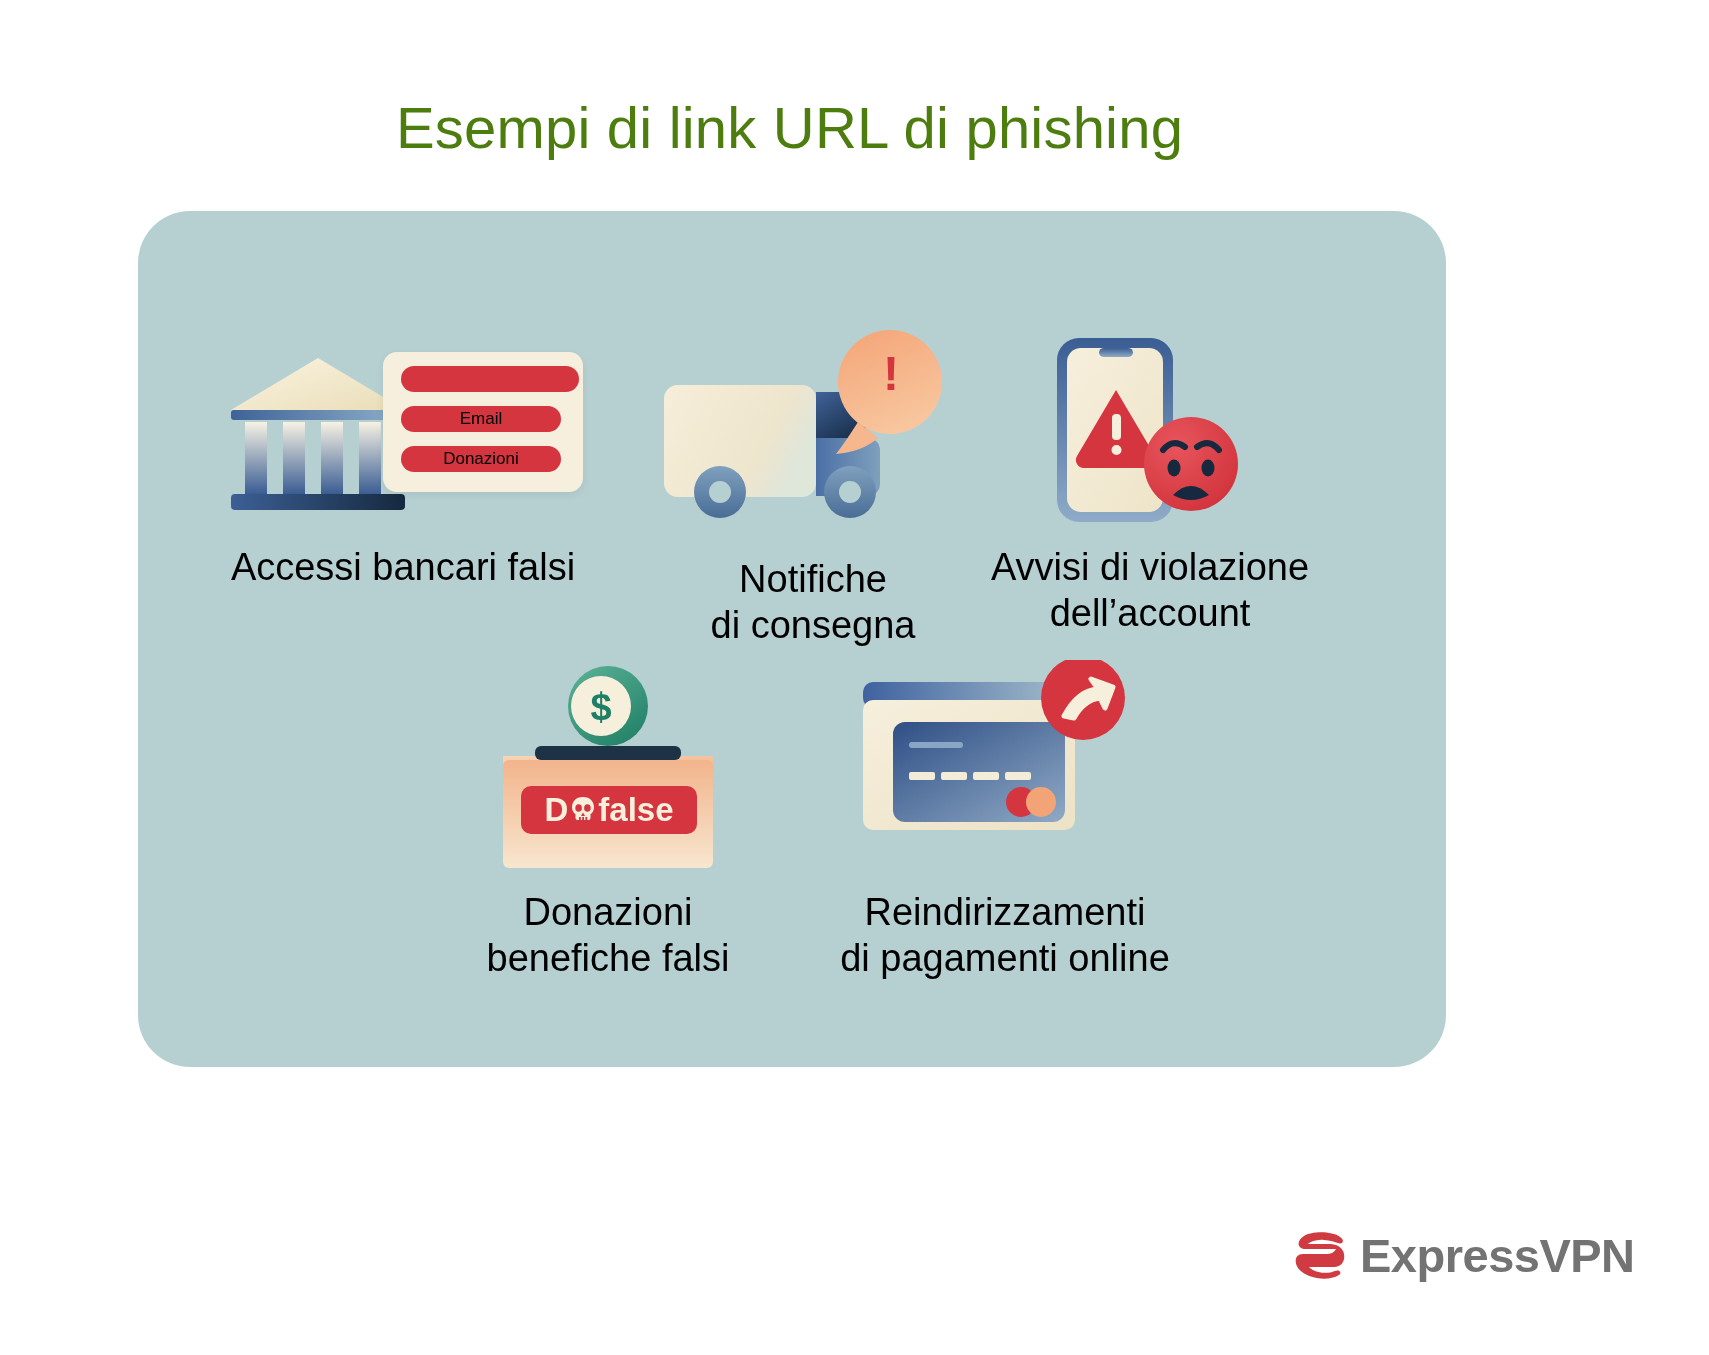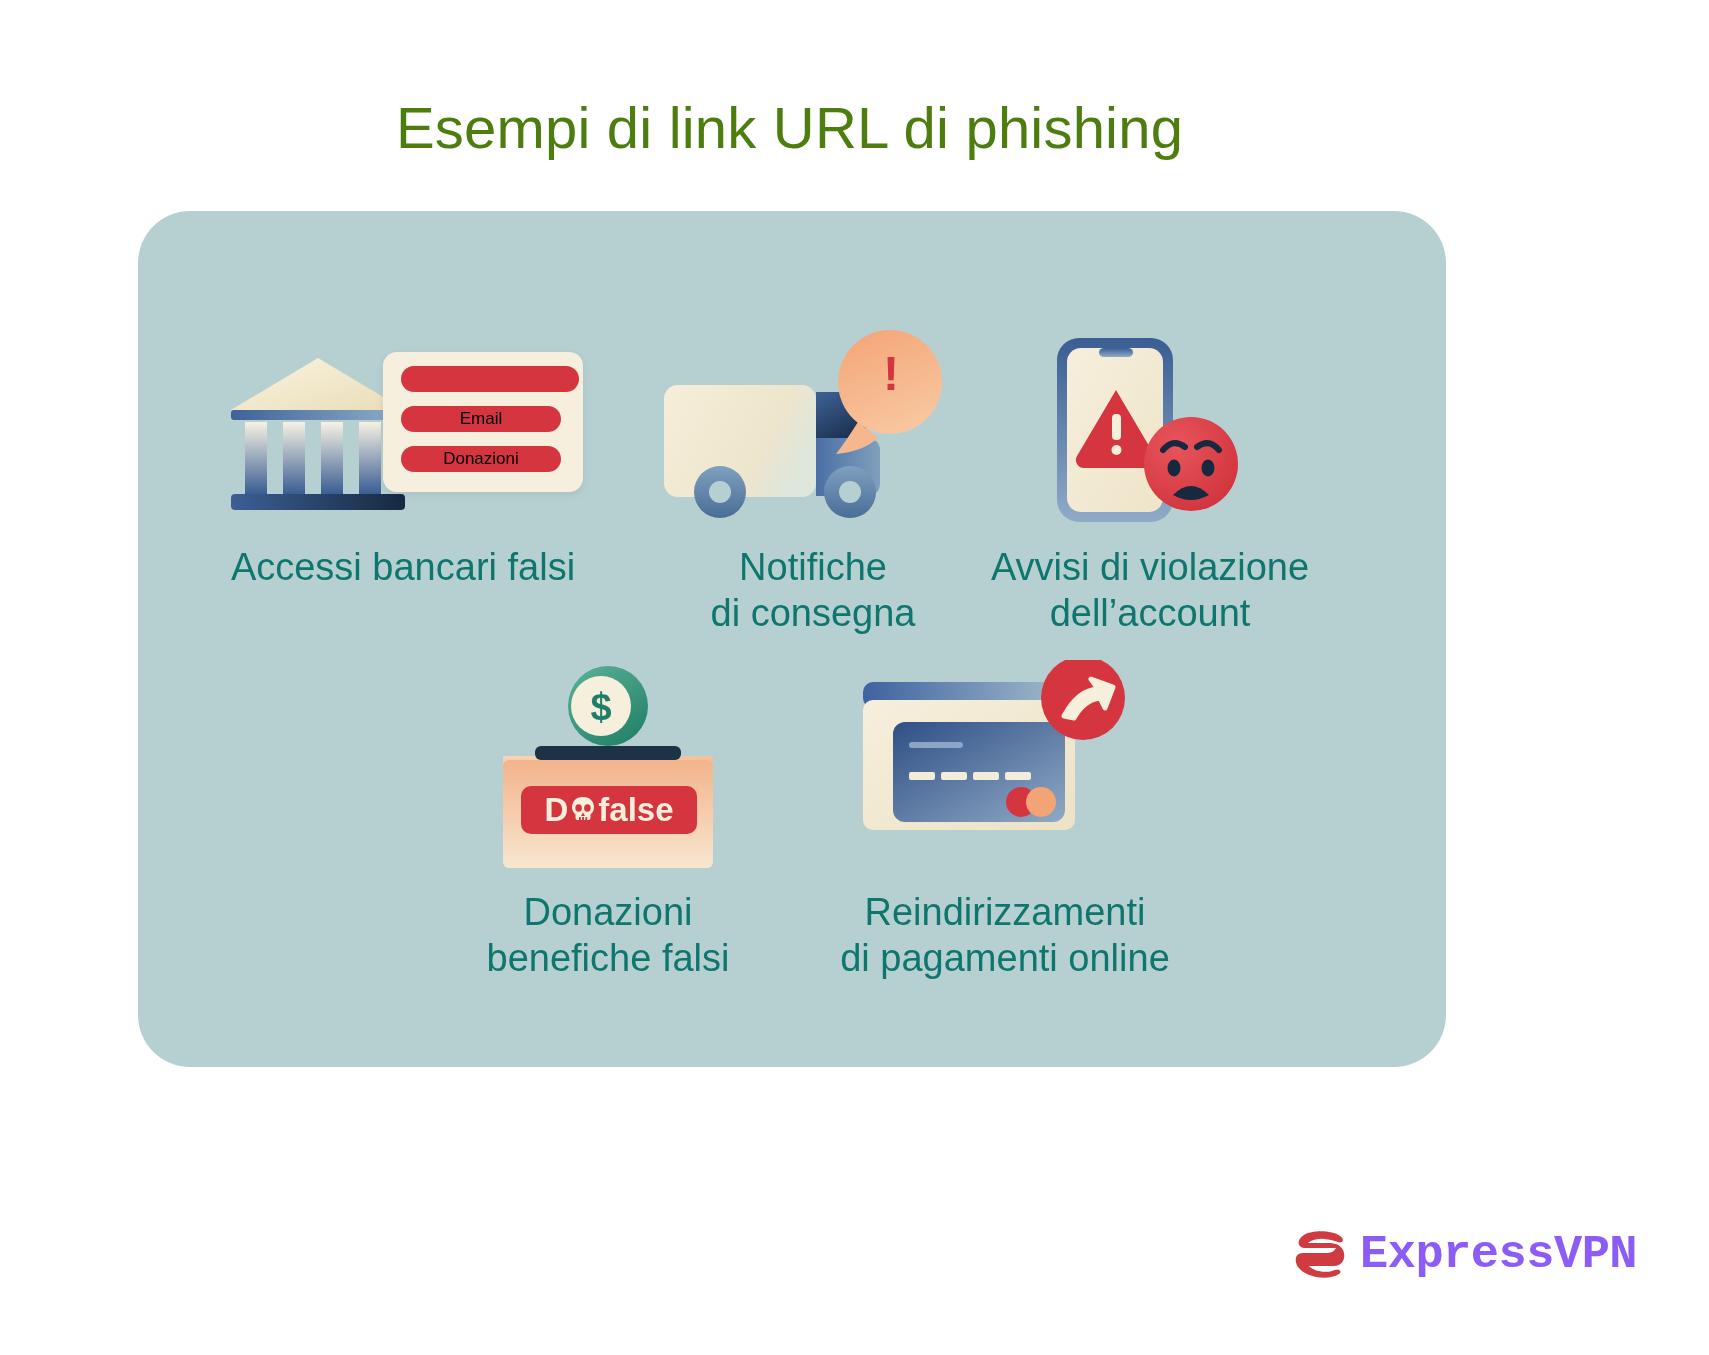--- a/index.html
+++ b/index.html
@@ -35,21 +35,21 @@
     background: #b6d0d2;
     border-radius: 52px;
   }
   .card {
     position: absolute;
     text-align: center;
   }
   .caption {
     font-size: 38px;
     line-height: 46px;
-    color: #0f766e;
+    color: #000000;
     font-weight: 400;
     white-space: pre-line;
   }
   .art {
     position: relative;
     margin: 0 auto;
   }
 
   
   #card-bank { left: 168px; top: 330px; width: 470px; }
@@ -88,22 +88,22 @@
   #card-pay { left: 790px; top: 660px; width: 430px; }
   #art-pay { width: 300px; height: 215px; }
 
   
   #logo {
     position: absolute;
     left: 1294px; top: 1228px;
     display: flex; align-items: center; gap: 14px;
   }
   #logo-text {
-    font-family: Liberation Mono, monospace;
-    font-size: 47px; color: #8b5cf6;
+    font-family: Liberation Sans, sans-serif;
+    font-size: 47px; color: #737373;
     font-weight: 700; letter-spacing: -0.5px; text-align: center;
   }
 </style>
 </head>
 <body>
 
 <div id="page-title">Esempi di link URL di phishing</div>
 
 <div id="panel"></div>
 
@@ -182,21 +182,21 @@
       <circle cx="62" cy="162" r="11" fill="#b6d0d2"></circle>
       <circle cx="192" cy="162" r="26" fill="url(#wheelGrad)"></circle>
       <circle cx="192" cy="162" r="11" fill="#b6d0d2"></circle>
 
       <circle cx="232" cy="52" r="52" fill="url(#bubGrad)"></circle>
       <path d="M200 92 q-14 22 -22 32 q26 -2 42 -16 z" fill="#f6b68e"></path>
     </svg>
     <div style="position:absolute;left:222px;top:20px;width:22px;text-align:center;
                 font-size:48px;font-weight:700;color:#d5353f;line-height:1;">!</div>
   </div>
-  <div class="caption" style="margin-top:24px">Notifiche
+  <div class="caption" style="margin-top:36px">Notifiche
 di consegna</div>
 </div>
 
 <div class="card" id="card-breach">
   <div class="art" id="art-breach">
     <svg viewBox="0 0 310 200" width="310" height="200">
       <defs>
         <linearGradient id="phoneFrame" x1="0" y1="0" x2="0" y2="1">
           <stop offset="0%" stop-color="#3a5d93"></stop>
           <stop offset="100%" stop-color="#8fabc8"></stop>

